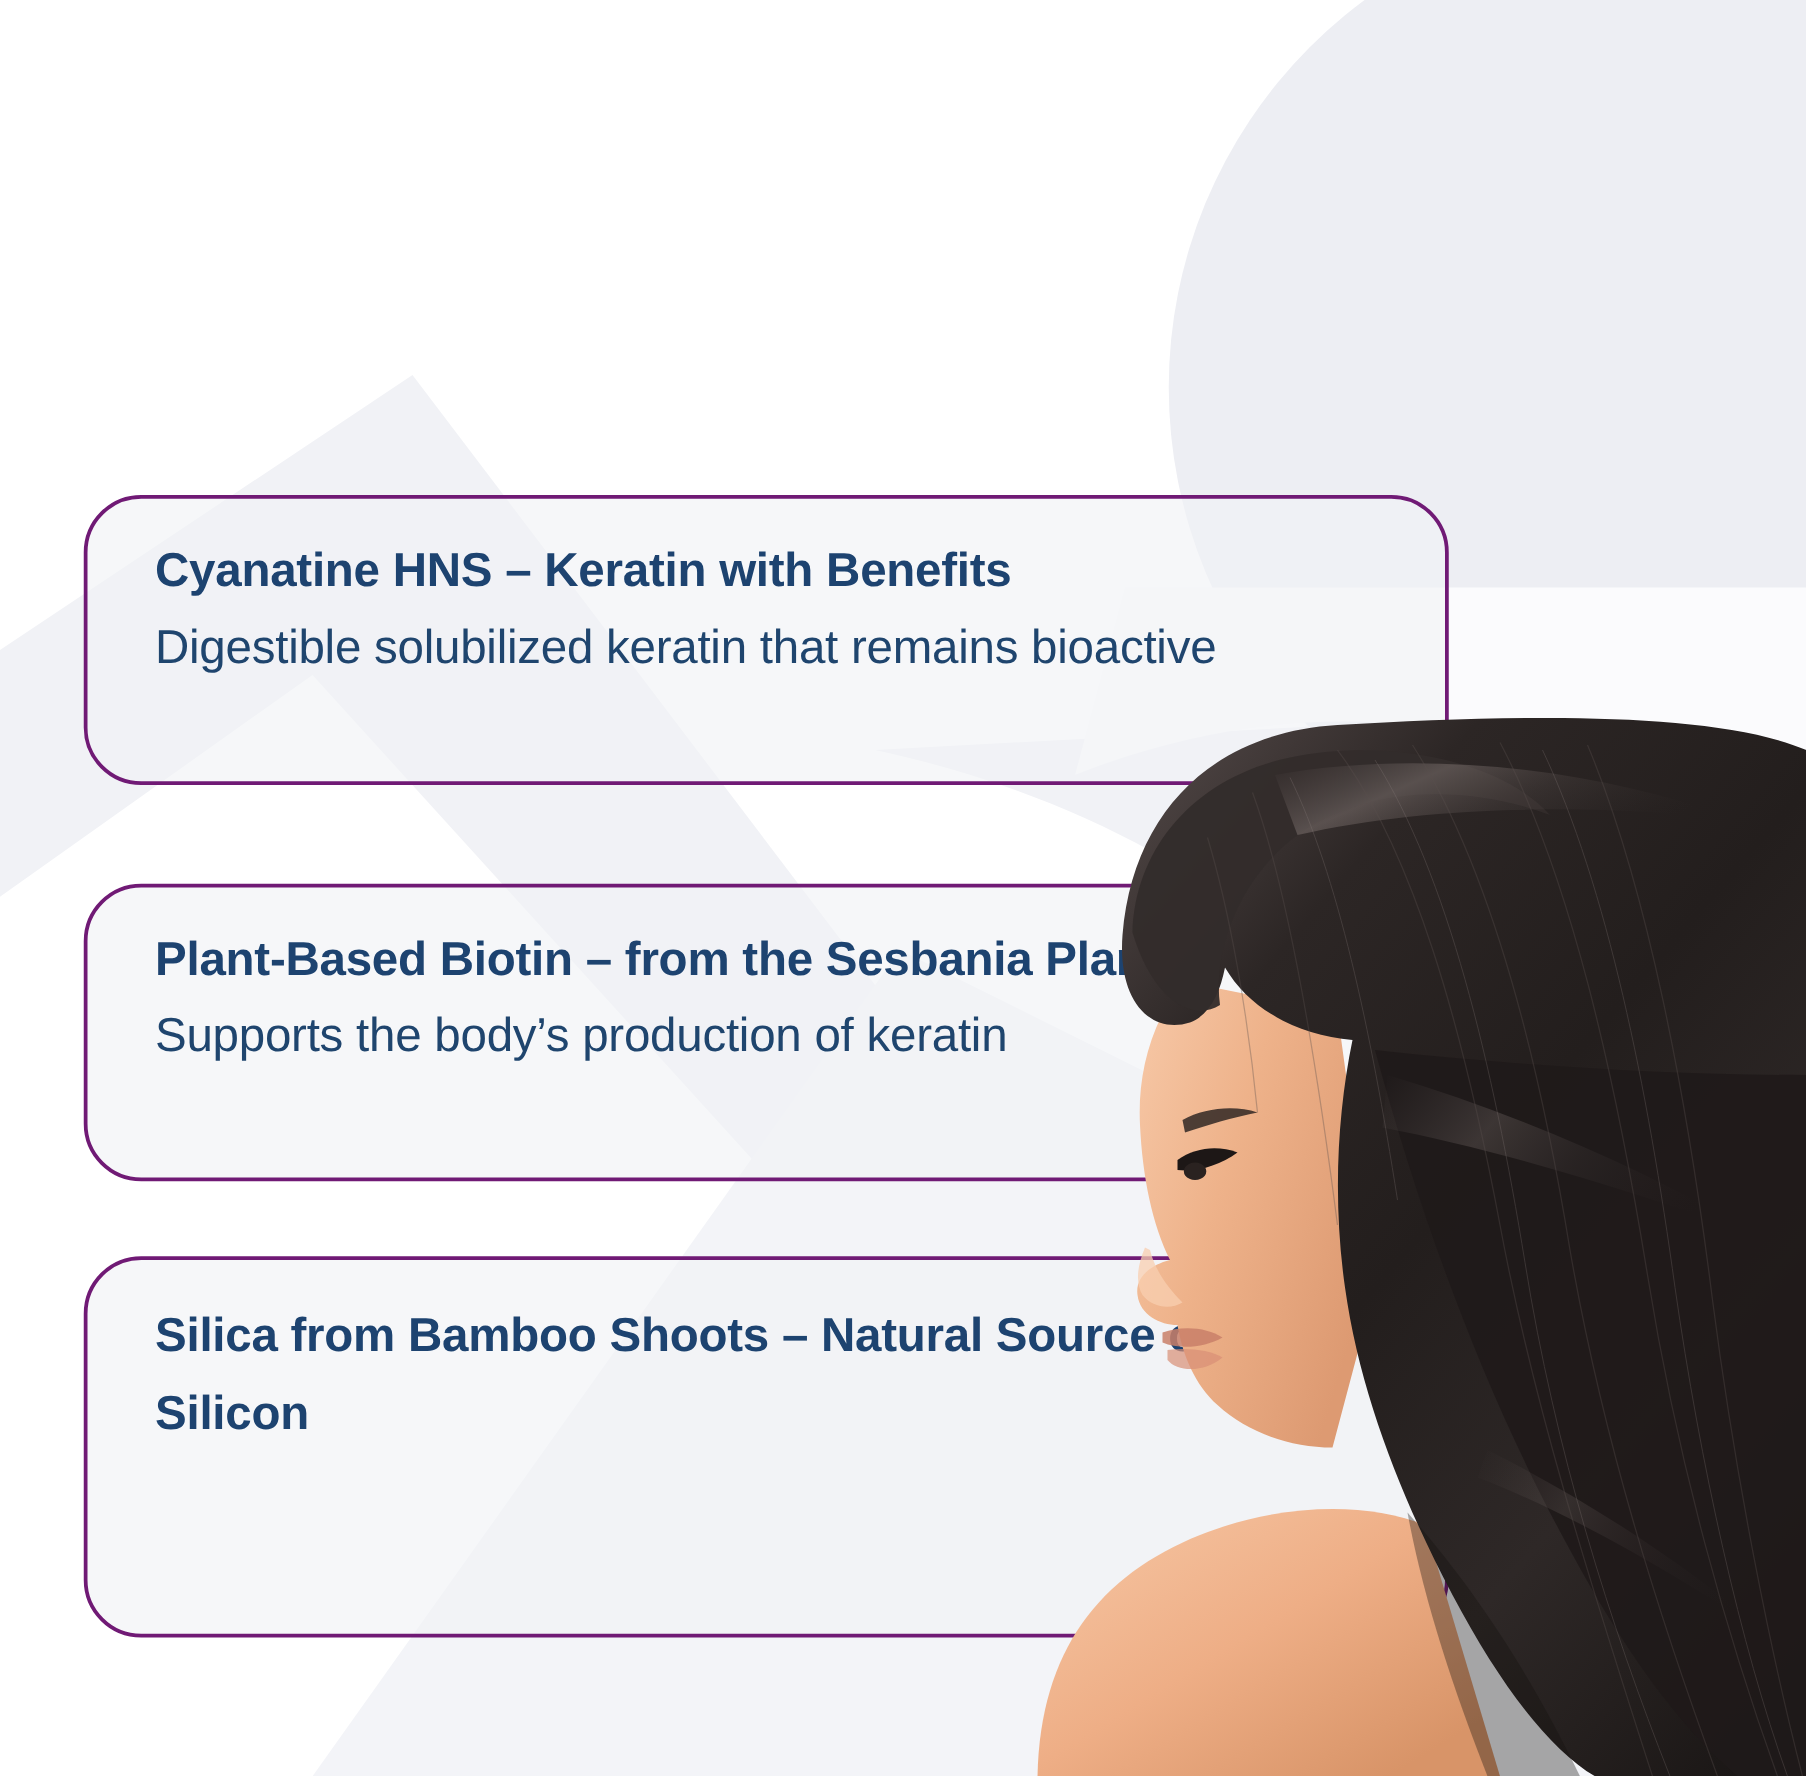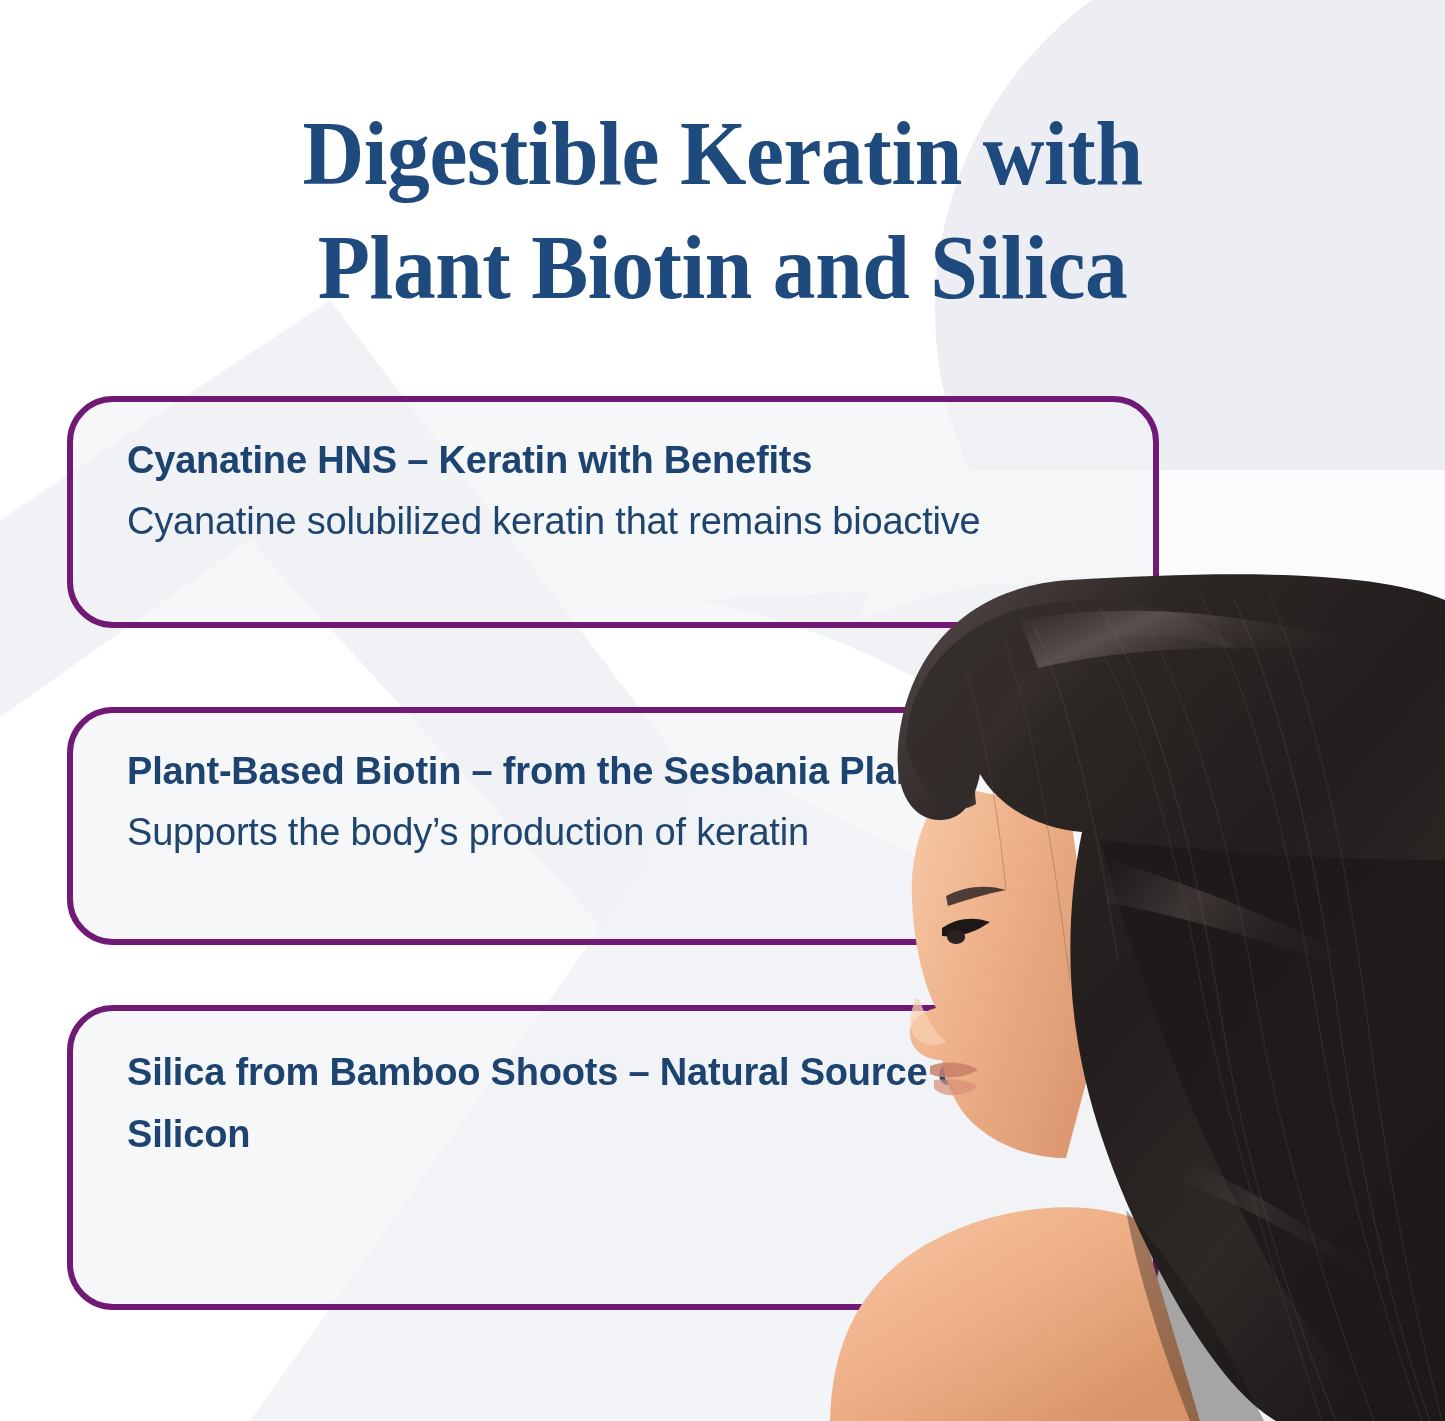--- a/index.html
+++ b/index.html
@@ -42,21 +42,21 @@
     color: #1f4a7d;
     transform: scaleX(0.93);
     transform-origin: center;
     white-space: nowrap;
   }
 
   
   .card {
     position: absolute;
     box-sizing: border-box;
-    border: 6px solid #701a75;
+    border: 3px solid #701a75;
     border-radius: 46px;
     background: rgba(241,242,246,0.62);
     z-index: 3;
   }
   #card-1 { left: 67px;  top: 396px;  width: 1092px; height: 232px; }
   #card-2 { left: 67px;  top: 707px;  width: 1092px; height: 238px; }
   #card-3 { left: 67px;  top: 1005px; width: 1092px; height: 305px; }
 
   .card-text {
     position: absolute;
@@ -96,29 +96,25 @@
 
     <circle cx="1320" cy="310" r="385" fill="#edeef3"></circle>
 
     <path d="M -60 560 L 330 300 L 1180 1421 L -60 1421 Z" fill="#f1f2f6"></path>
     <path d="M -60 760 L 250 540 L 1050 1421 L -60 1421 Z" fill="#ffffff"></path>
     <path d="M 250 1421 L 720 760 L 1445 1120 L 1445 1421 Z" fill="#f3f4f8"></path>
     <path d="M 700 600 C 980 660 1180 840 1250 1100 L 1445 1100 L 1445 560 Z" fill="#f1f2f6"></path>
     <path d="M 860 620 C 1010 560 1180 560 1310 640 L 1445 680 L 1445 470 L 900 470 Z" fill="#fbfbfd"></path>
   </svg>
 
-  <div id="title-block">
-    <div class="title-line">Digestible Keratin with</div>
-    <div class="title-line">Plant Biotin and Silica</div>
-  </div>
 
   <div class="card" id="card-1">
     <div class="card-text">
       <b>Cyanatine HNS – Keratin with Benefits</b><br>
-      <span>Cyanatine solubilized keratin that remains bioactive</span>
+      <span>Digestible solubilized keratin that remains bioactive</span>
     </div>
   </div>
 
   <div class="card" id="card-2">
     <div class="card-text">
       <b>Plant-Based Biotin – from the Sesbania Plant</b><span> – Supports the body’s production of keratin</span>
     </div>
   </div>
 
   <div class="card" id="card-3">

